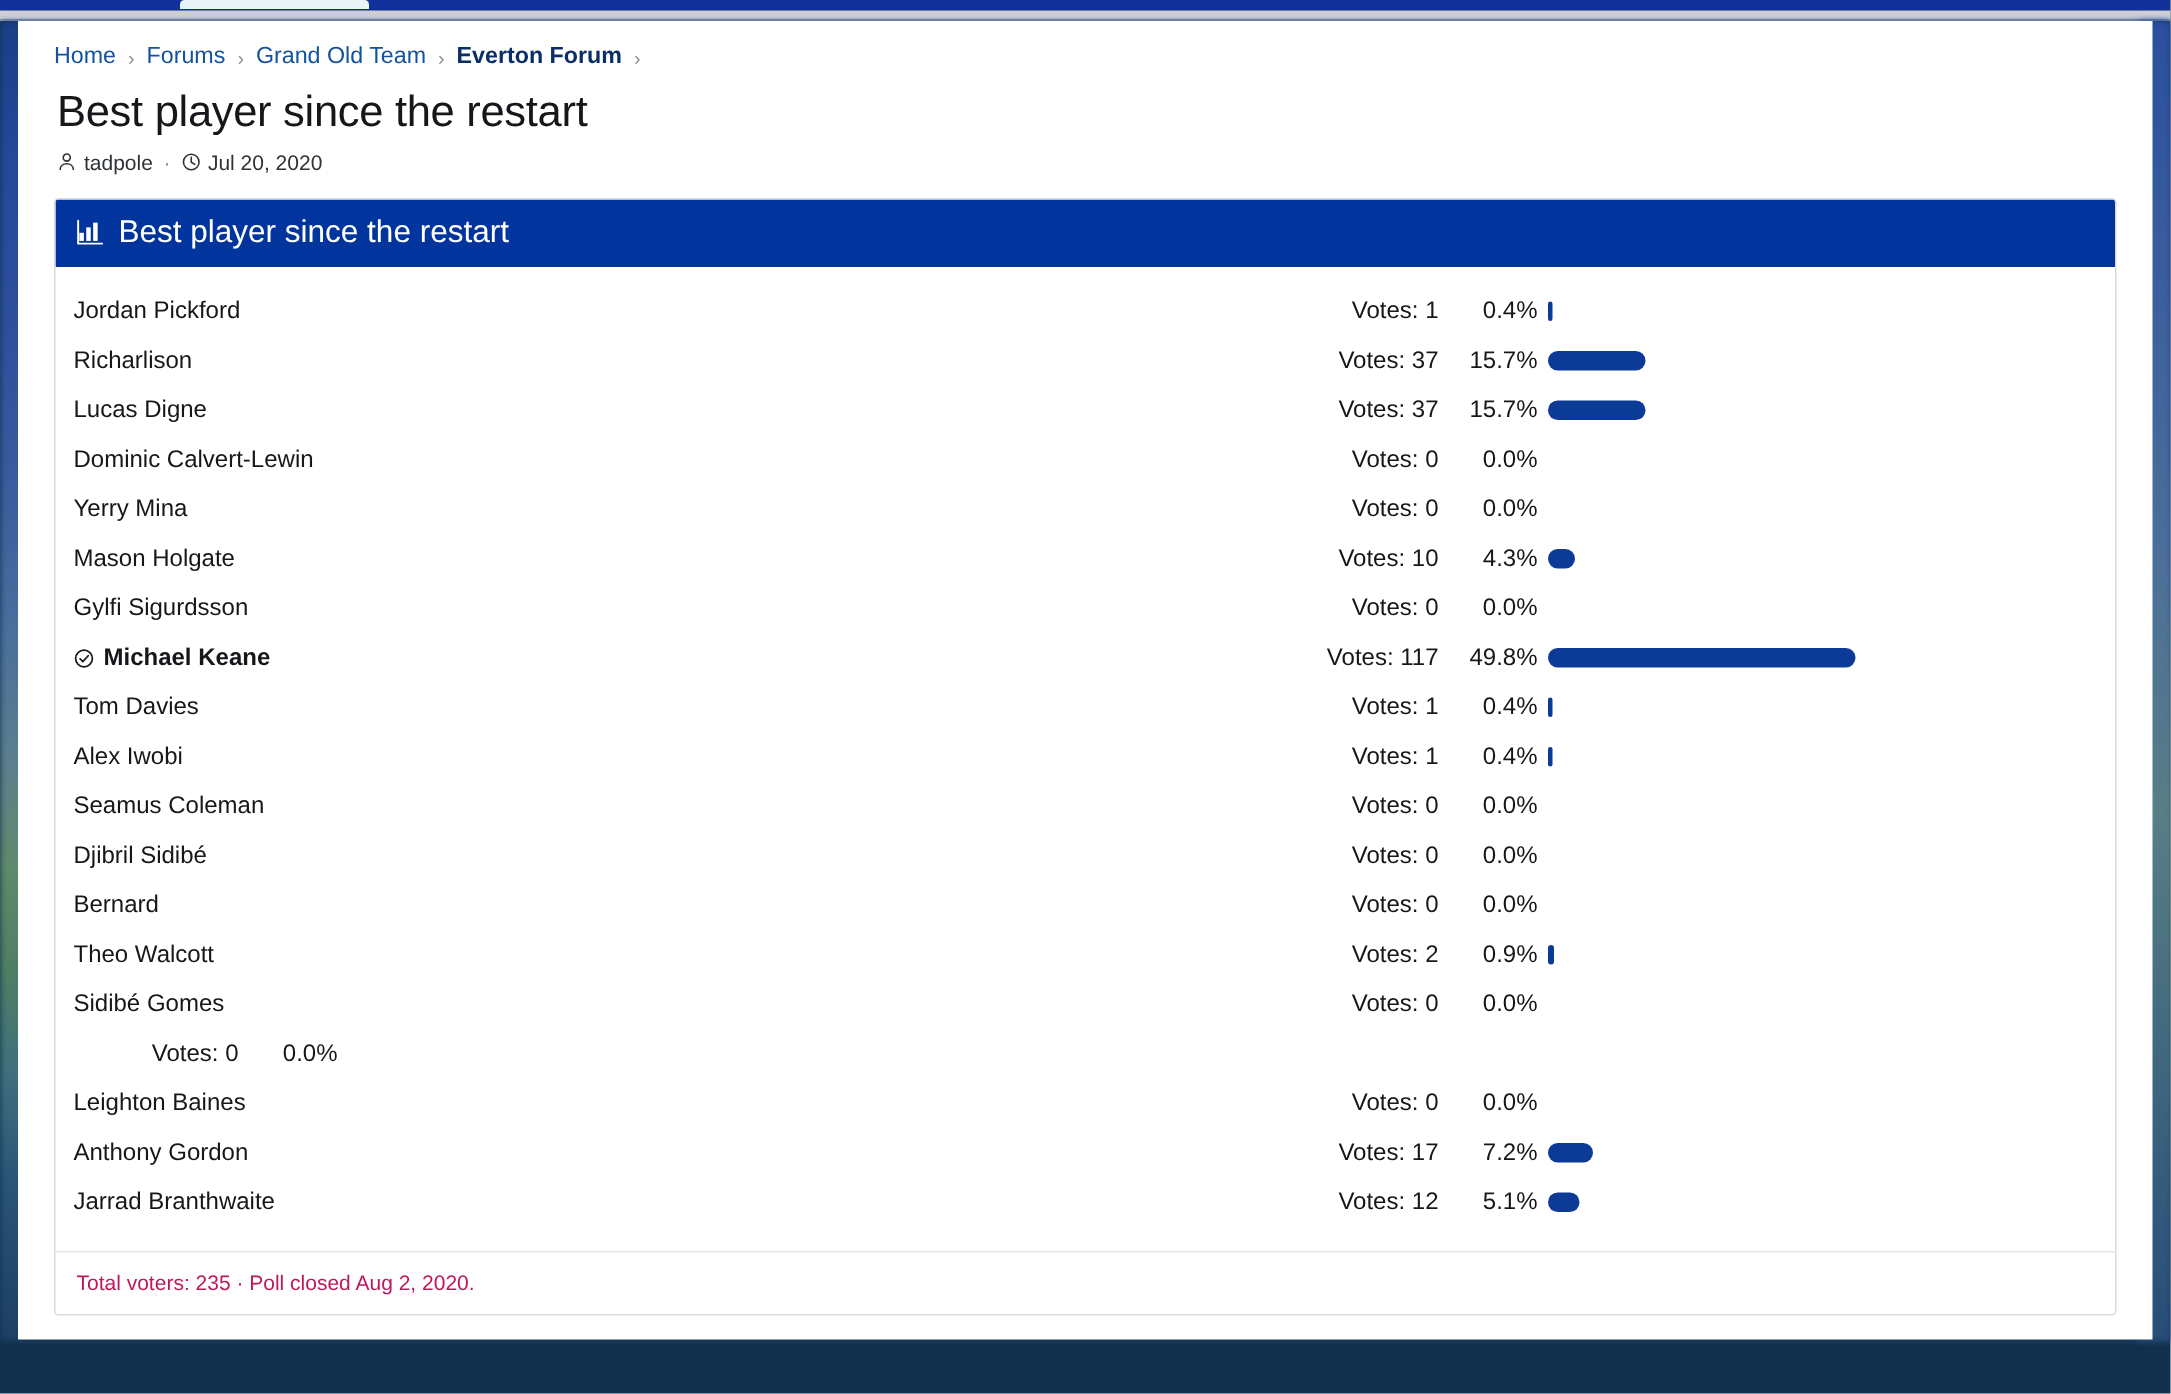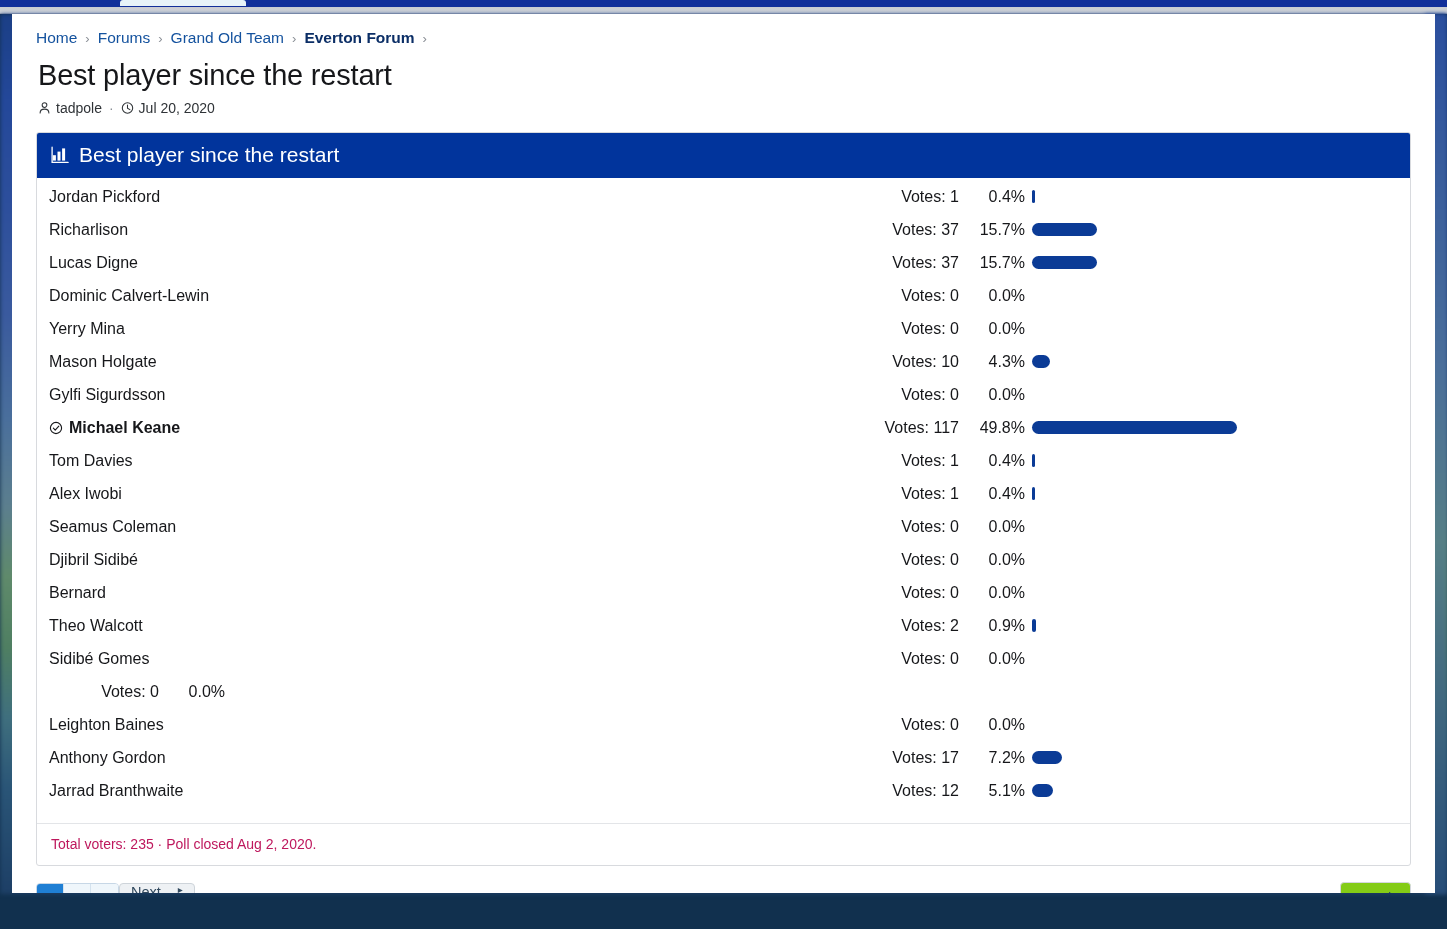--- a/index.html
+++ b/index.html
@@ -98,21 +98,21 @@
   }
   .poll-header {
     background: #01349c;
     color: #ffffff;
     font-size: 21px;
     padding: 10px 14px 11px 14px;
     display: flex; align-items: center;
   }
   .poll-header .chart-icon { margin-right: 9px; display: inline-flex; }
 
-  .poll-body { padding: 2px 0 0 0; }
+  .poll-body { padding: 13px 0 0 0; }
 
   .poll-row {
     display: flex; align-items: center;
     height: 33px;
     padding: 0 12px 0 12px;
   }
   .poll-label {
     flex: 0 0 800px;
     font-size: 16px;
     color: #16171a;

